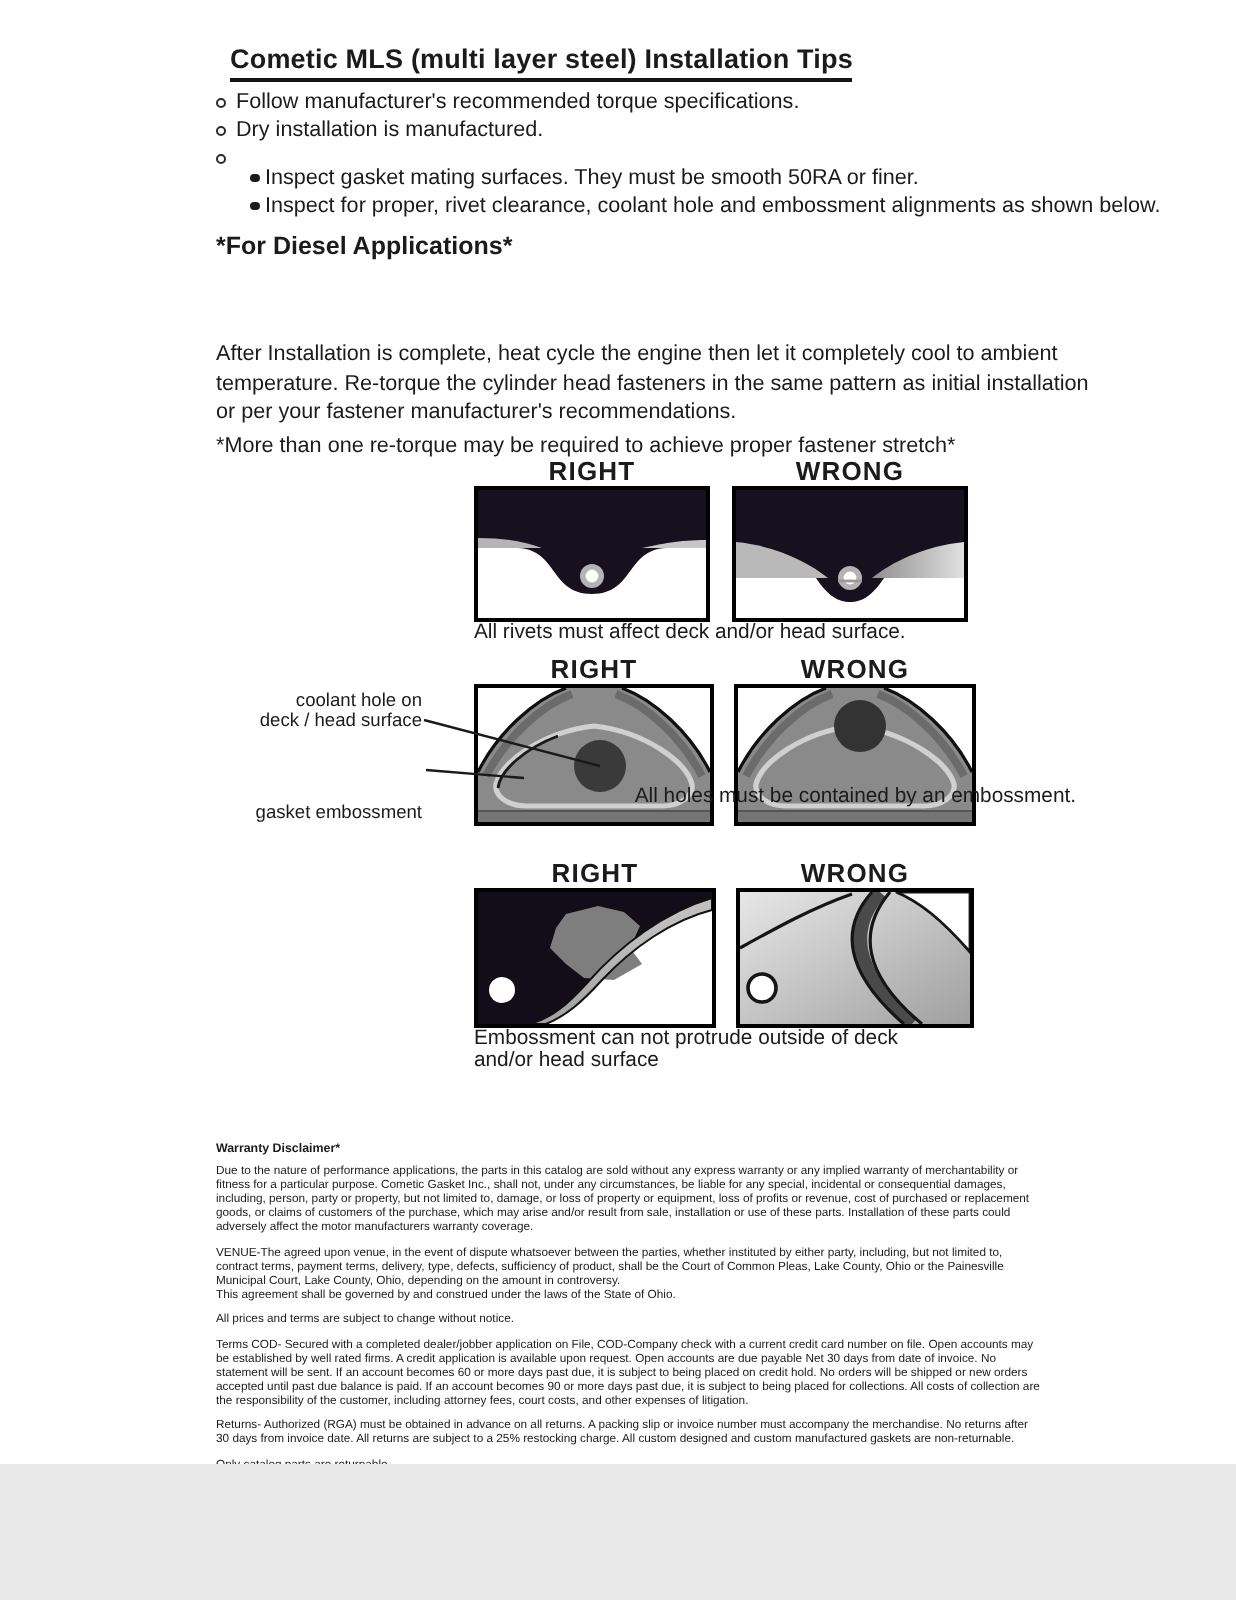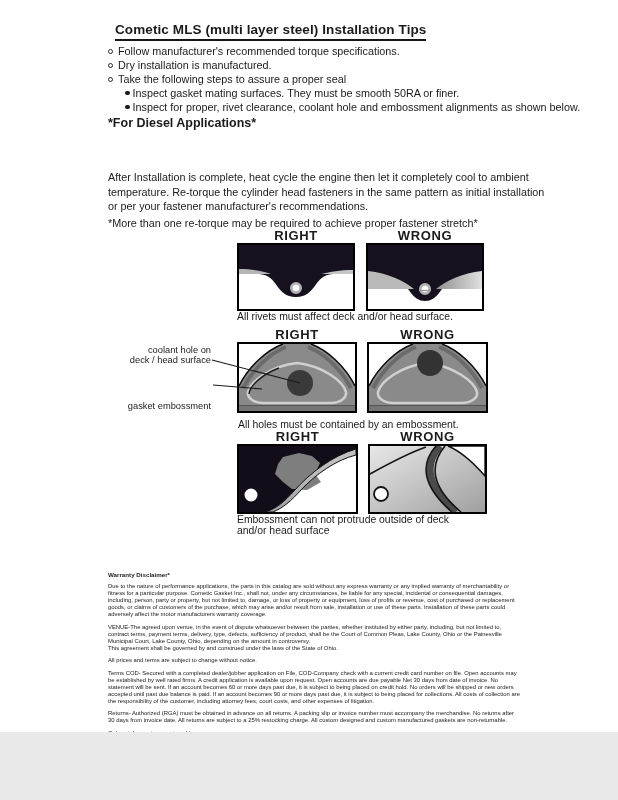--- a/index.html
+++ b/index.html
@@ -44,21 +44,20 @@
     <div class="b l1">
       <span class="m1"></span>
       <span>Follow manufacturer's recommended torque specifications.</span>
     </div>
     <div class="b l1">
       <span class="m1"></span>
       <span>Dry installation is manufactured.</span>
     </div>
     <div class="b l1">
       <span class="m1"></span>
-      <span>Take the following steps to assure a proper seal</span>
     </div>
     <div class="b l2">
       <span class="m2"></span>
       <span>Inspect gasket mating surfaces.  They must be smooth 50RA or finer.</span>
     </div>
     <div class="b l2">
       <span class="m2"></span>
       <span>Inspect for proper, rivet clearance, coolant hole and embossment alignments as shown below.</span>
     </div>
   </div>
@@ -139,21 +138,21 @@
     <line x1="2" y1="63.5" x2="119" y2="63.5" stroke="#555555" stroke-width="1"></line>
     <rect x="2" y="64" width="117" height="5" fill="#757575"></rect>
     <rect x="1" y="1" width="119" height="69" fill="none" stroke="#000000" stroke-width="2"></rect>
   </svg>
 
   <svg class="leaders" width="100" height="45" viewBox="0 0 100 45">
     <line x1="7" y1="10" x2="95" y2="33" stroke="#1a1a1a" stroke-width="1.2"></line>
     <line x1="8" y1="35" x2="57" y2="39" stroke="#1a1a1a" stroke-width="1.2"></line>
   </svg>
 
-  <div class="cap" style="left:238px; top:420px; width:300px;">All holes must be contained by an embossment.</div>
+  <div class="cap" style="left:238px; top:394px; width:300px;text-align:right;">All holes must be contained by an embossment.</div>
 
   <div class="dlabel" style="left:237px; top:429px; width:121px;">RIGHT</div>
   <div class="dlabel" style="left:368px; top:429px; width:119px;">WRONG</div>
 
   <svg class="panel" style="left:237px; top:444px;" width="121" height="70" viewBox="0 0 121 70">
     <defs>
       <linearGradient id="g3r" x1="0" y1="0" x2="0.6" y2="1">
         <stop offset="0" stop-color="#efefef"></stop>
           <stop offset="1" stop-color="#8b8b8b"></stop>
       </linearGradient>

